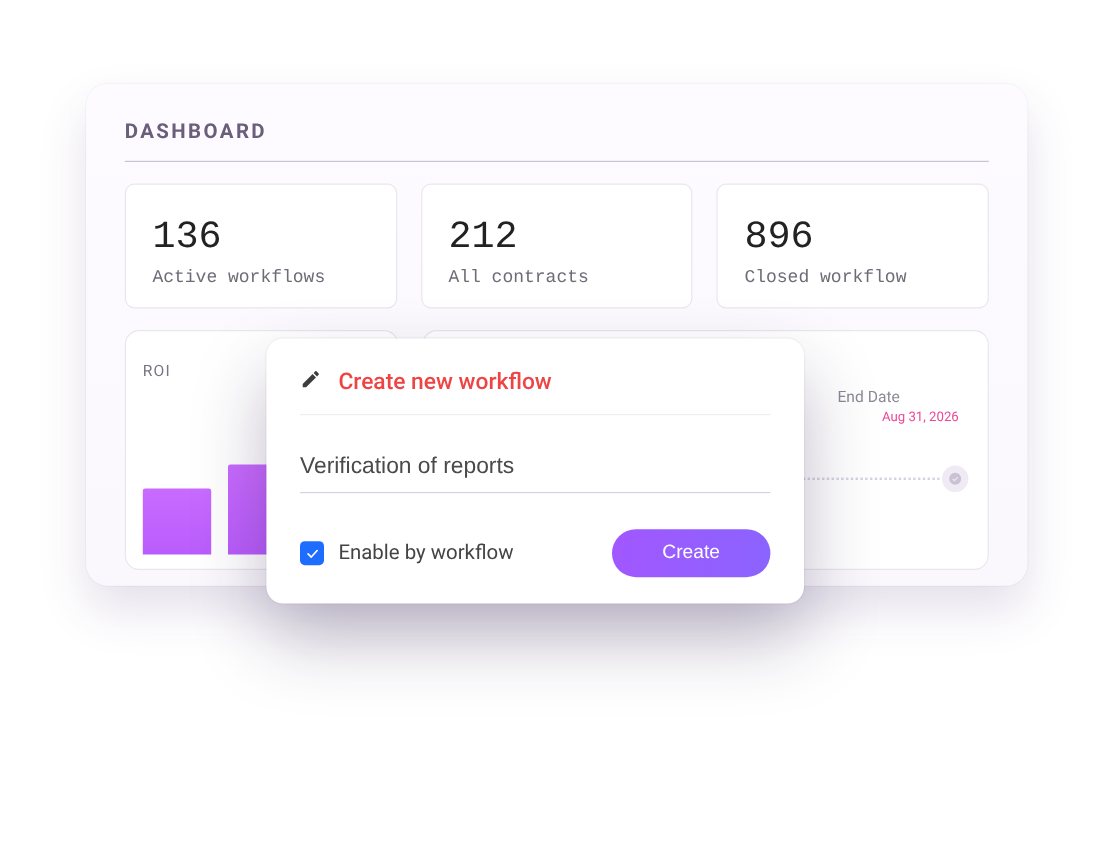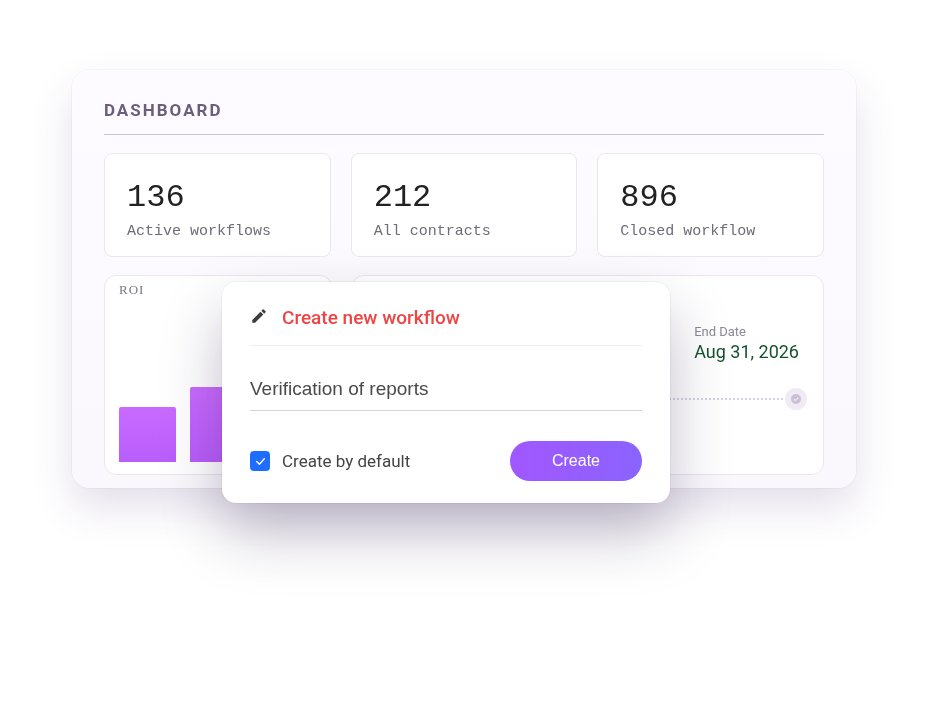--- a/index.html
+++ b/index.html
@@ -56,24 +56,23 @@
   .row2 {
     display: flex;
     gap: 20px;
     margin-top: 18px;
   }
   .chart-card {
     flex: 0 0 228px;
     background: #fff;
     border: 1px solid #e9e6ee;
     border-radius: 12px;
-    padding: 6px 14px 10px 14px;
+    padding: 26px 14px 10px 14px;
     height: 200px;
     position: relative;
-    font-family: Liberation Serif, serif;
   }
   .chart-title { font-size: 13px; color: #7a7583; letter-spacing: 1px; }
   .bars {
     position: absolute;
     left: 14px; right: 14px; bottom: 12px;
     height: 150px;
     display: flex;
     align-items: flex-end;
     gap: 14px;
   }
@@ -92,21 +91,21 @@
     position: relative;
     padding: 14px 18px;
   }
   .end-block {
     position: absolute;
     right: 24px;
     top: 48px;
     text-align: left;
   }
   .end-lbl { font-size: 13px; color: #8d8996; }
-  .end-val { font-size: 18px; color: #14532d; margin-top: 2px; }
+  .end-val { font-size: 11px; color: #ec4899; margin-top: 2px; margin-left: 37px; }
   .dotline {
     position: absolute;
     left: 24px; right: 24px;
     top: 122px;
     border-top: 2px dotted #d7d2e0;
   }
   .dotline-knob {
     position: absolute;
     right: 16px; top: 112px;
     width: 22px; height: 22px;
@@ -230,19 +229,19 @@
     </div>
     <hr class="modal-hr">
     <input class="modal-input" type="text" value="Verification of reports" style="">
     <div class="modal-foot">
       <div class="chk-wrap">
         <span class="chk">
           <svg viewBox="0 0 24 24">
               <polyline points="5 12 10 17 19 7"></polyline>
             </svg>
         </span>
-        <span class="chk-lbl">Create by default</span>
+        <span class="chk-lbl">Enable by workflow</span>
       </div>
       <button class="create-btn">Create</button>
     </div>
   </div>
 
 </div>
 
 </body></html>

